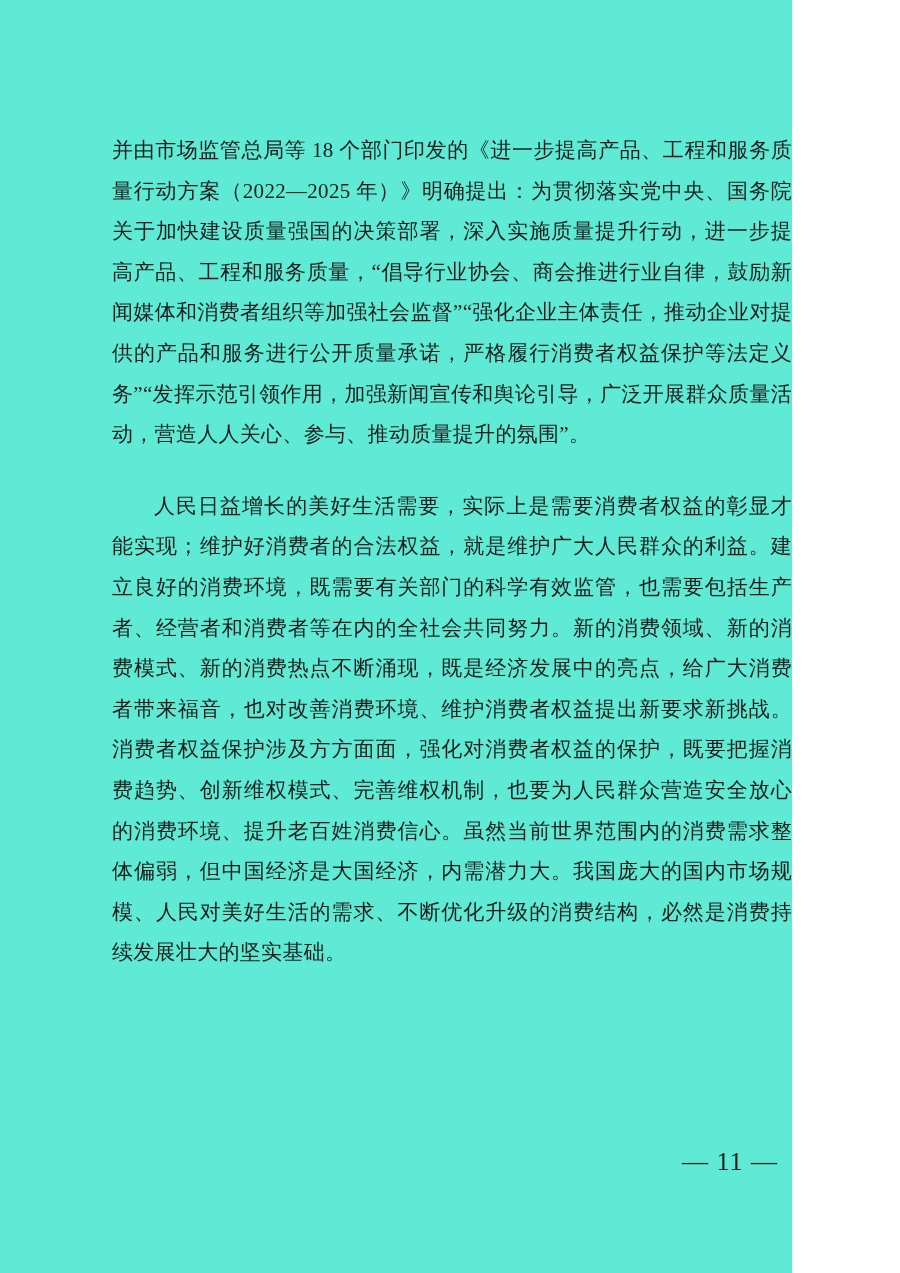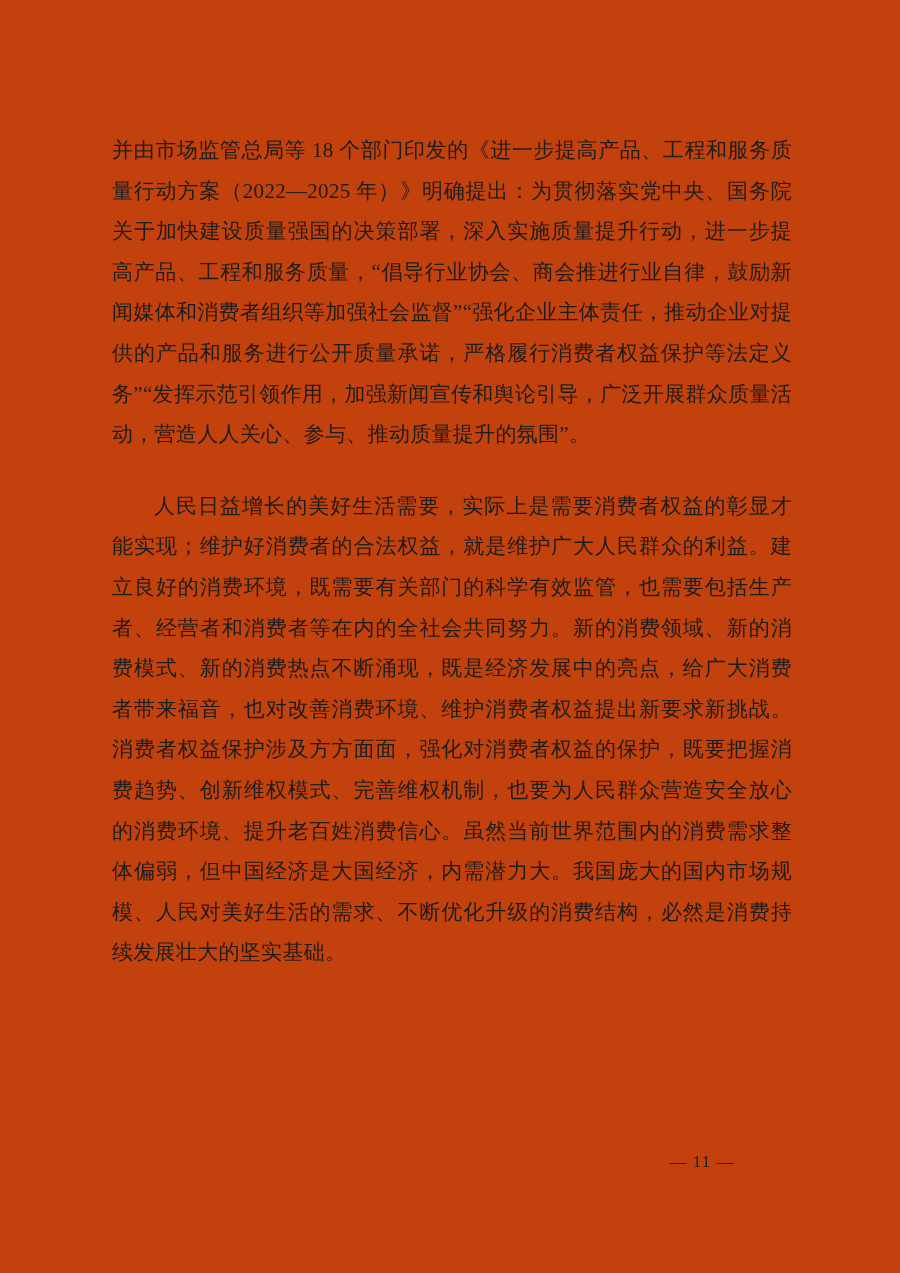--- a/index.html
+++ b/index.html
@@ -2,23 +2,23 @@
 <html><head>
 <meta charset="utf-8">
 <style>
   html, body {
     margin: 0;
     padding: 0;
     background: #ffffff;
   }
   .page {
     position: relative;
-    width: 900px;
+    width: 792px;
     height: 1273px;
-    background: #c2410c;
+    background: #5eead4;
     overflow: hidden;
     font-family: "Liberation Serif", "DejaVu Serif", serif;
     color: #1d1d1d;
   }
   .text-block {
     position: absolute;
     left: 112px;
     top: 130px;
     width: 680px;
   }
@@ -30,24 +30,24 @@
     text-justify: inter-ideograph;
     letter-spacing: 0.3px;
     overflow-wrap: break-word;
   }
   .text-block p.indent {
     text-indent: 2em;
     margin-top: 31px;
   }
   .page-number {
     position: absolute;
-    left: 637px;
+    left: 665px;
     top: 1148px;
     width: 130px;
-    font-size: 17px;
+    font-size: 26px;
     line-height: 28px;
     text-align: center;
     letter-spacing: 1px;
     color: #1d1d1d;
   }
 </style>
 </head>
 <body>
 
 <div class="page">

